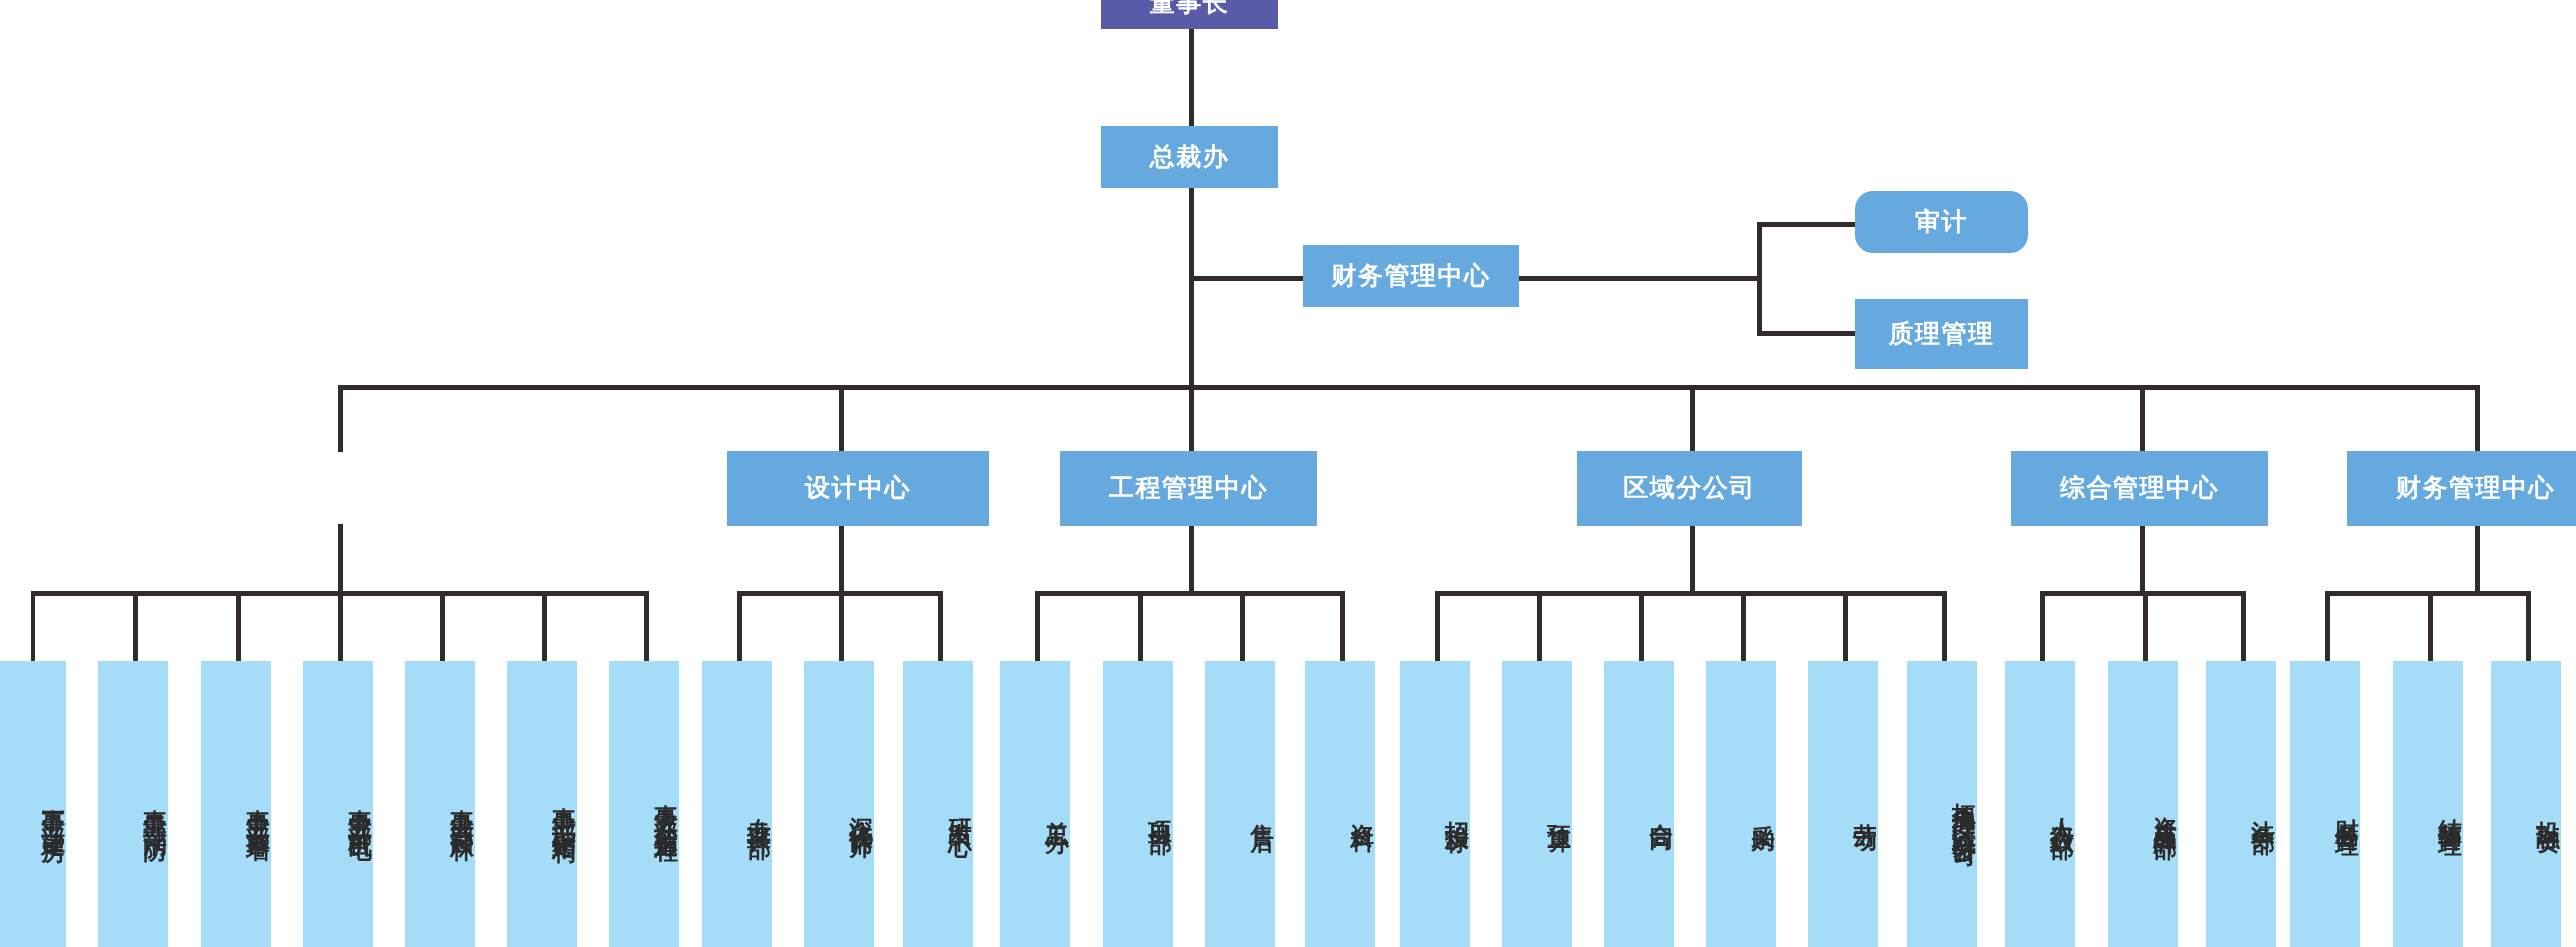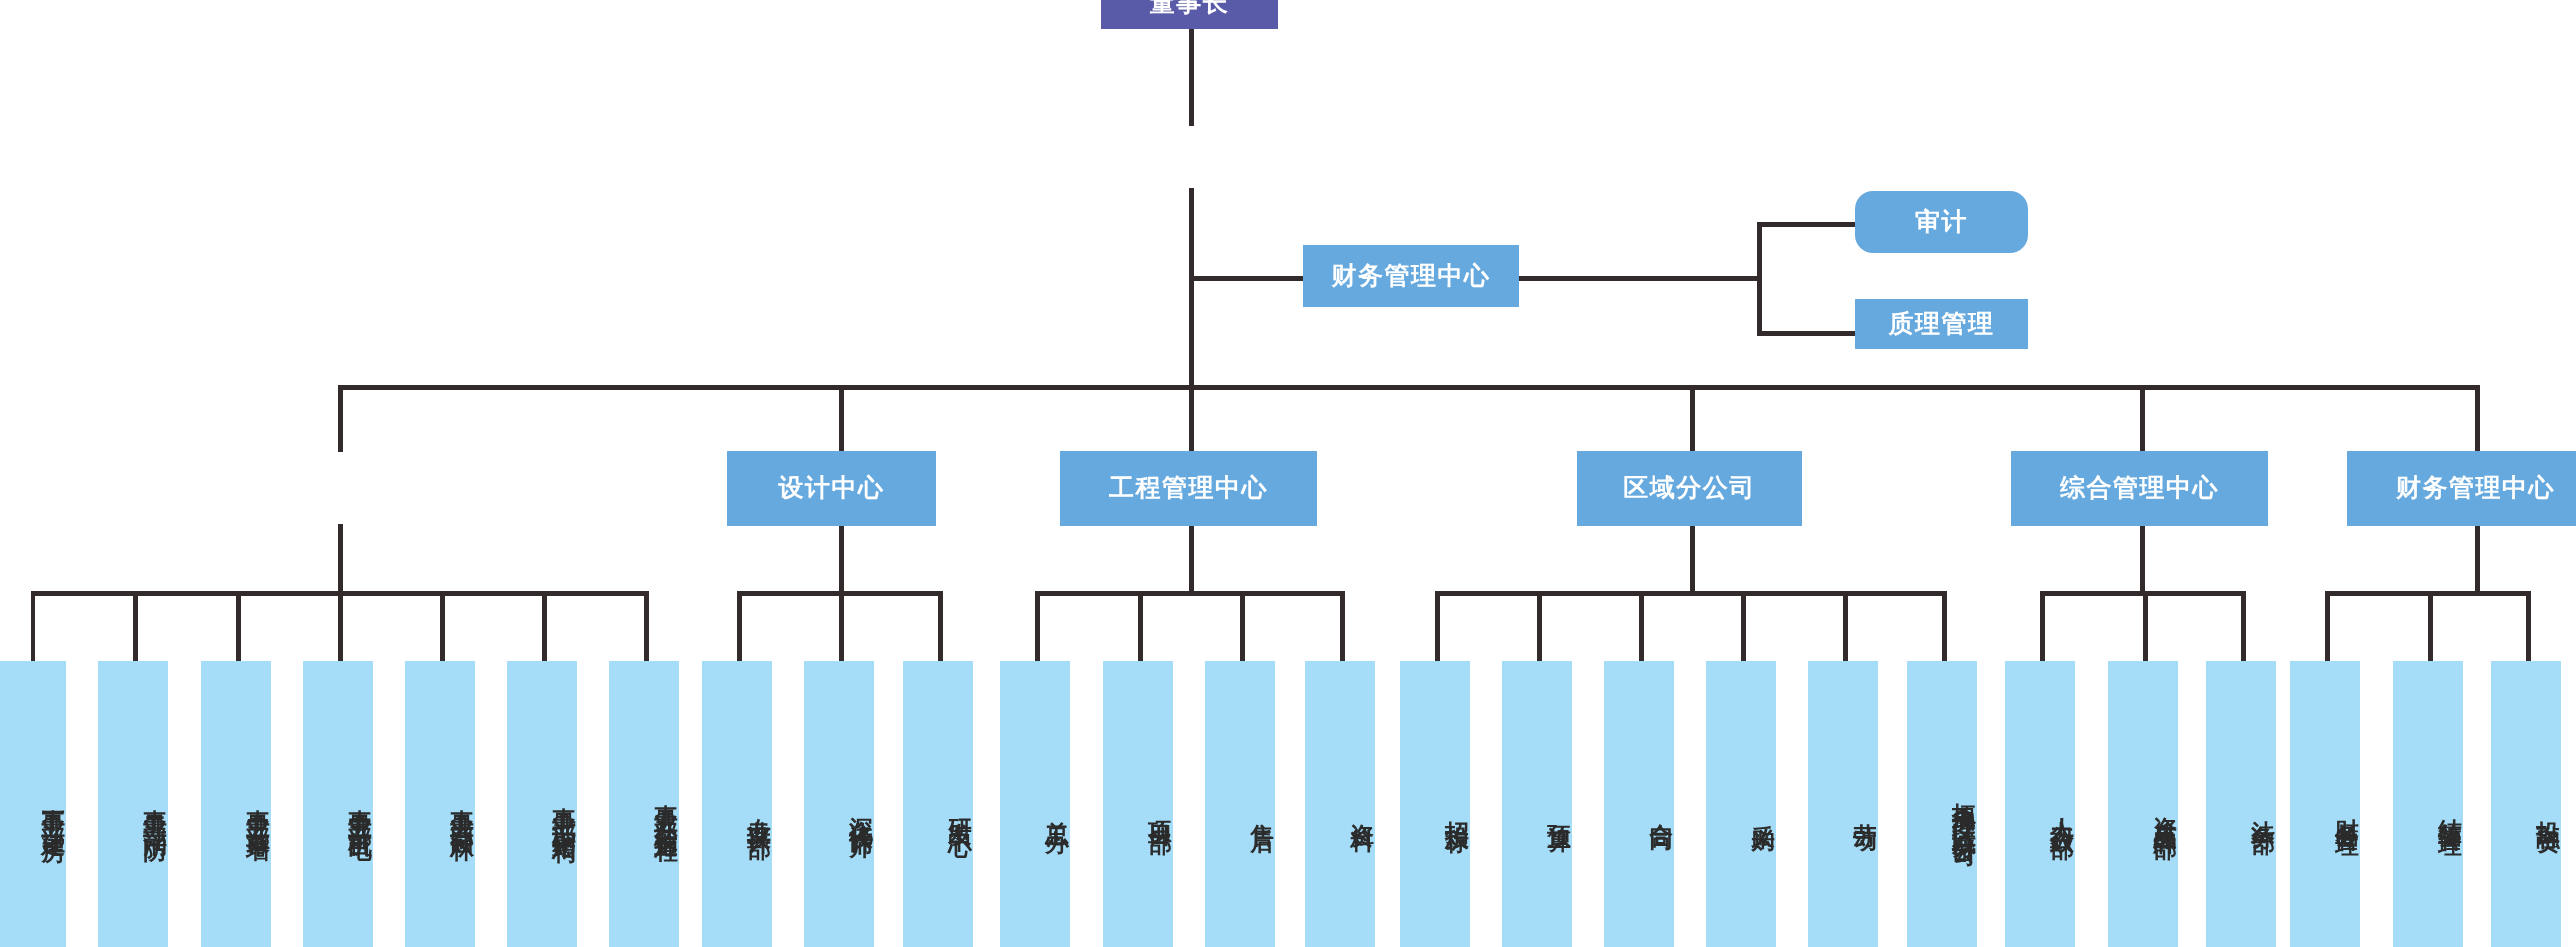--- a/index.html
+++ b/index.html
@@ -108,28 +108,29 @@
   <div class="ln v" style="left:2040px;top:591px;height:76px;"></div>
   <div class="ln v" style="left:2143px;top:591px;height:76px;"></div>
   <div class="ln v" style="left:2241px;top:591px;height:76px;"></div>
 
   <div class="ln v" style="left:2325px;top:591px;height:76px;"></div>
   <div class="ln v" style="left:2428px;top:591px;height:76px;"></div>
   <div class="ln v" style="left:2526px;top:591px;height:76px;"></div>
 
   <div class="box lvl-root" style="left:1101px;top:-23px;width:177px;height:52px;">董事长</div>
 
+  <div class="box lvl-mid" style="left:1101px;top:126px;width:177px;height:62px;">总裁办</div>
 
   <div class="box lvl-mid" style="left:1303px;top:245px;width:216px;height:62px;">财务管理中心</div>
 
   <div class="box lvl-mid" style="left:1855px;top:191px;width:173px;height:62px;border-radius:18px;">审计</div>
 
-  <div class="box lvl-mid" style="left:1855px;top:299px;width:173px;height:50px;">质理管理</div>
+  <div class="box lvl-mid" style="left:1855px;top:299px;width:173px;height:70px;">质理管理</div>
 
-  <div class="box lvl-mid" style="left:727px;top:451px;width:209px;height:75px;">设计中心</div>
+  <div class="box lvl-mid" style="left:727px;top:451px;width:262px;height:75px;">设计中心</div>
   <div class="box lvl-mid" style="left:1060px;top:451px;width:257px;height:75px;">工程管理中心</div>
   <div class="box lvl-mid" style="left:1577px;top:451px;width:225px;height:75px;">区域分公司</div>
   <div class="box lvl-mid" style="left:2011px;top:451px;width:257px;height:75px;text-align:right;">综合管理中心</div>
   <div class="box lvl-mid" style="left:2347px;top:451px;width:257px;height:75px;">财务管理中心</div>
 
   <div class="box lvl-leaf" style="left:-3.8px;top:661px;width:70px;height:286px;">事业一部（建房）</div>
   <div class="box lvl-leaf" style="left:98px;top:661px;width:70px;height:286px;">事业二部（消防）</div>
   <div class="box lvl-leaf" style="left:201px;top:661px;width:70px;height:286px;">事业三部（幕墙）</div>
   <div class="box lvl-leaf" style="left:303px;top:661px;width:70px;height:286px;">事业五部（机电）</div>
   <div class="box lvl-leaf" style="left:405px;top:661px;width:70px;height:286px;">事业六部（园林）</div>

